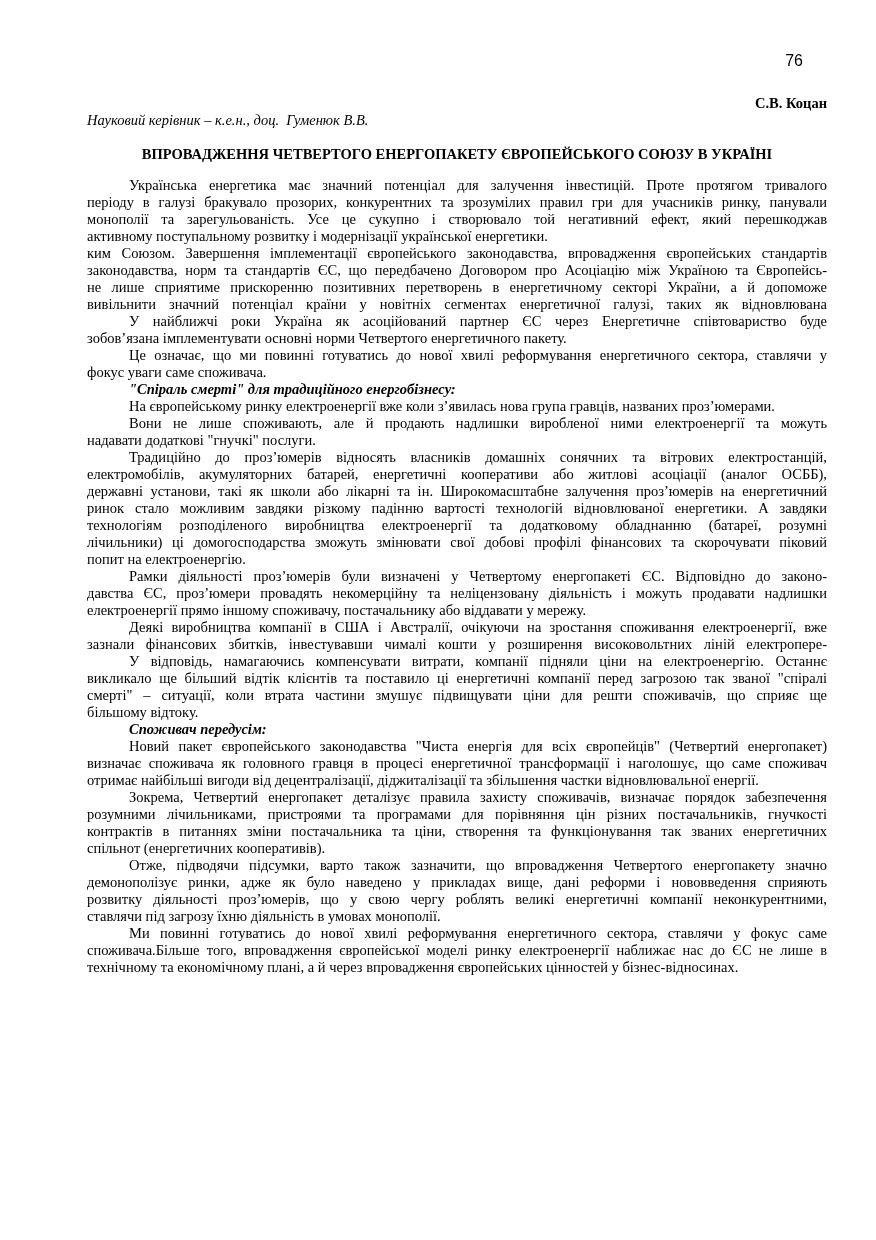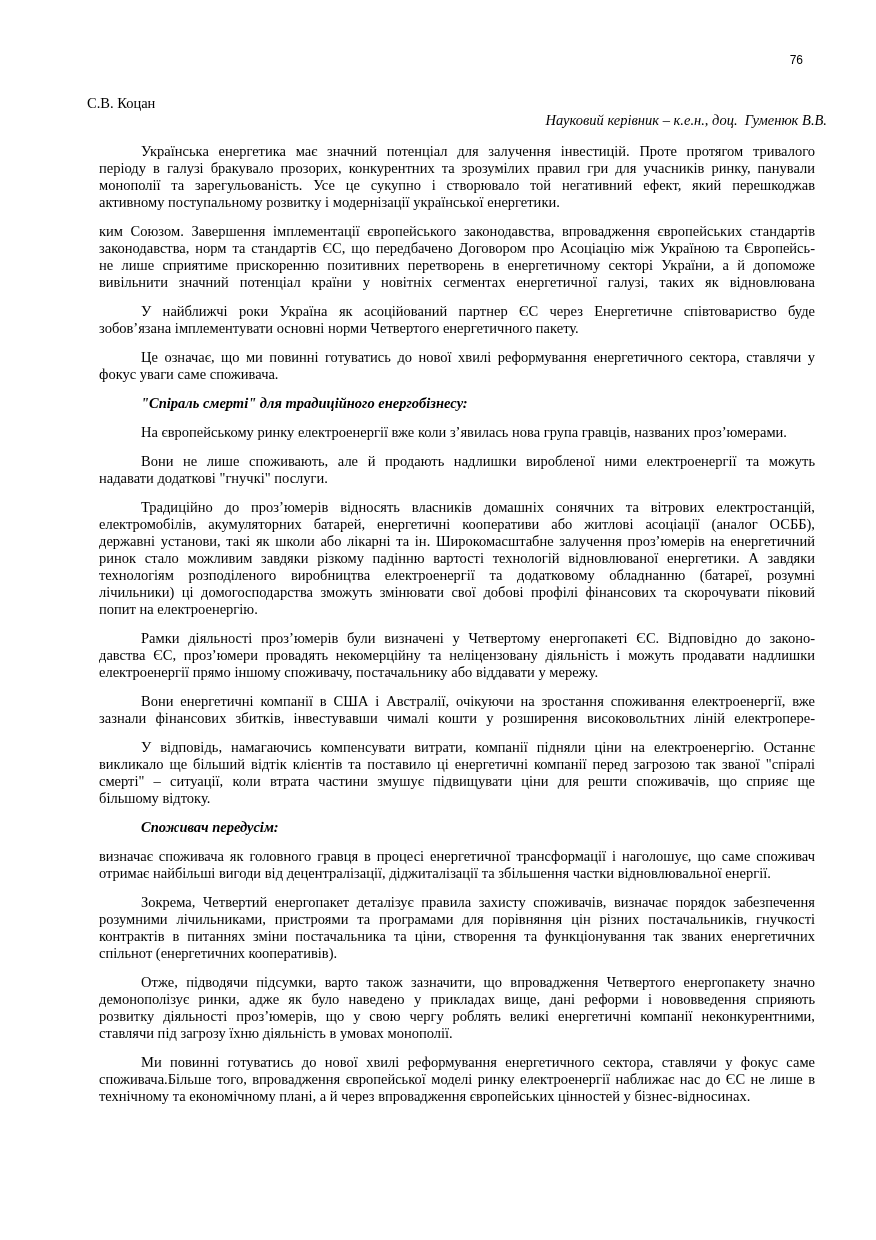--- a/index.html
+++ b/index.html
@@ -12,47 +12,48 @@
     color: #000000;
     font-family: "Liberation Serif", "DejaVu Serif", serif;
     font-size: 14.5px;
     line-height: 17px;
   }
   .pagenum {
     position: absolute;
     top: 52px;
     right: 73px;
     font-family: "Liberation Sans", sans-serif;
-    font-size: 12px;
+    font-size: 16px;
     line-height: 17px;
   }
   .content {
     position: absolute;
     left: 87px;
     top: 95px;
     width: 740px;
   }
-  .author { font-weight: normal; }
-  .supervisor { font-style: italic; text-align: right; white-space: pre-wrap; }
+  .author { font-weight: bold; text-align: right; }
+  .supervisor { font-style: italic; text-align: left; white-space: pre-wrap; }
   .title { font-weight: bold; text-align: center; margin-top: 17px; }
   .doc-body { margin-top: 14px; }
-  .para { margin: 12px; }
+  .para { margin: 0; }
   .para.heading { font-weight: bold; font-style: italic; }
   .tline { text-align: justify; text-align-last: justify; }
   .tline.last { text-align: left; text-align-last: auto; }
   .tline.first { text-indent: 42px; }
 </style>
 </head>
 <body>
 
 <div class="page">
   <div class="pagenum">76</div>
   <div class="content">
     <div class="author">С.В. Коцан</div>
     <div class="supervisor">Науковий керівник – к.е.н., доц.  Гуменюк В.В.</div>
+    <div class="title">ВПРОВАДЖЕННЯ ЧЕТВЕРТОГО ЕНЕРГОПАКЕТУ ЄВРОПЕЙСЬКОГО СОЮЗУ В УКРАЇНІ</div>
     <div class="doc-body" id="doc-body">
         <div class="para">
           <div class="tline first">Українська енергетика має значний потенціал для залучення інвестицій. Проте протягом тривалого</div>
           <div class="tline">періоду в галузі бракувало прозорих, конкурентних та зрозумілих правил гри для учасників ринку, панували</div>
           <div class="tline">монополії та зарегульованість. Усе це сукупно і створювало той негативний ефект, який перешкоджав</div>
           <div class="tline last">активному поступальному розвитку і модернізації української енергетики.</div>
         </div>
         <div class="para">
           <div class="tline">ким Союзом. Завершення імплементації європейського законодавства, впровадження європейських стандартів</div>
           <div class="tline">законодавства, норм та стандартів ЄС, що передбачено Договором про Асоціацію між Україною та Європейсь-</div>
@@ -85,33 +86,34 @@
           <div class="tline">технологіям розподіленого виробництва електроенергії та додатковому обладнанню (батареї, розумні</div>
           <div class="tline">лічильники) ці домогосподарства зможуть змінювати свої добові профілі фінансових та скорочувати піковий</div>
           <div class="tline last">попит на електроенергію.</div>
         </div>
         <div class="para">
           <div class="tline first">Рамки діяльності проз’юмерів були визначені у Четвертому енергопакеті ЄС. Відповідно до законо-</div>
           <div class="tline">давства ЄС, проз’юмери провадять некомерційну та неліцензовану діяльність і можуть продавати надлишки</div>
           <div class="tline last">електроенергії прямо іншому споживачу, постачальнику або віддавати у мережу.</div>
         </div>
         <div class="para">
-          <div class="tline first">Вони енергетичні компанії в США і Австралії, очікуючи на зростання споживання електроенергії, вже</div>
+          <div class="tline first">Деякі виробництва компанії в США і Австралії, очікуючи на зростання споживання електроенергії, вже</div>
           <div class="tline">зазнали фінансових збитків, інвестувавши чималі кошти у розширення високовольтних ліній електропере-</div>
         </div>
         <div class="para">
           <div class="tline first">У відповідь, намагаючись компенсувати витрати, компанії підняли ціни на електроенергію. Останнє</div>
           <div class="tline">викликало ще більший відтік клієнтів та поставило ці енергетичні компанії перед загрозою так званої "спіралі</div>
           <div class="tline">смерті" – ситуації, коли втрата частини змушує підвищувати ціни для решти споживачів, що сприяє ще</div>
           <div class="tline last">більшому відтоку.</div>
         </div>
         <div class="para heading">
           <div class="tline first last">Споживач передусім:</div>
         </div>
         <div class="para">
+          <div class="tline first">Новий пакет європейського законодавства "Чиста енергія для всіх європейців" (Четвертий енергопакет)</div>
           <div class="tline">визначає споживача як головного гравця в процесі енергетичної трансформації і наголошує, що саме споживач</div>
           <div class="tline last">отримає найбільші вигоди від децентралізації, діджиталізації та збільшення частки відновлювальної енергії.</div>
         </div>
         <div class="para">
           <div class="tline first">Зокрема, Четвертий енергопакет деталізує правила захисту споживачів, визначає порядок забезпечення</div>
           <div class="tline">розумними лічильниками, пристроями та програмами для порівняння цін різних постачальників, гнучкості</div>
           <div class="tline">контрактів в питаннях зміни постачальника та ціни, створення та функціонування так званих енергетичних</div>
           <div class="tline last">спільнот (енергетичних кооперативів).</div>
         </div>
         <div class="para">

